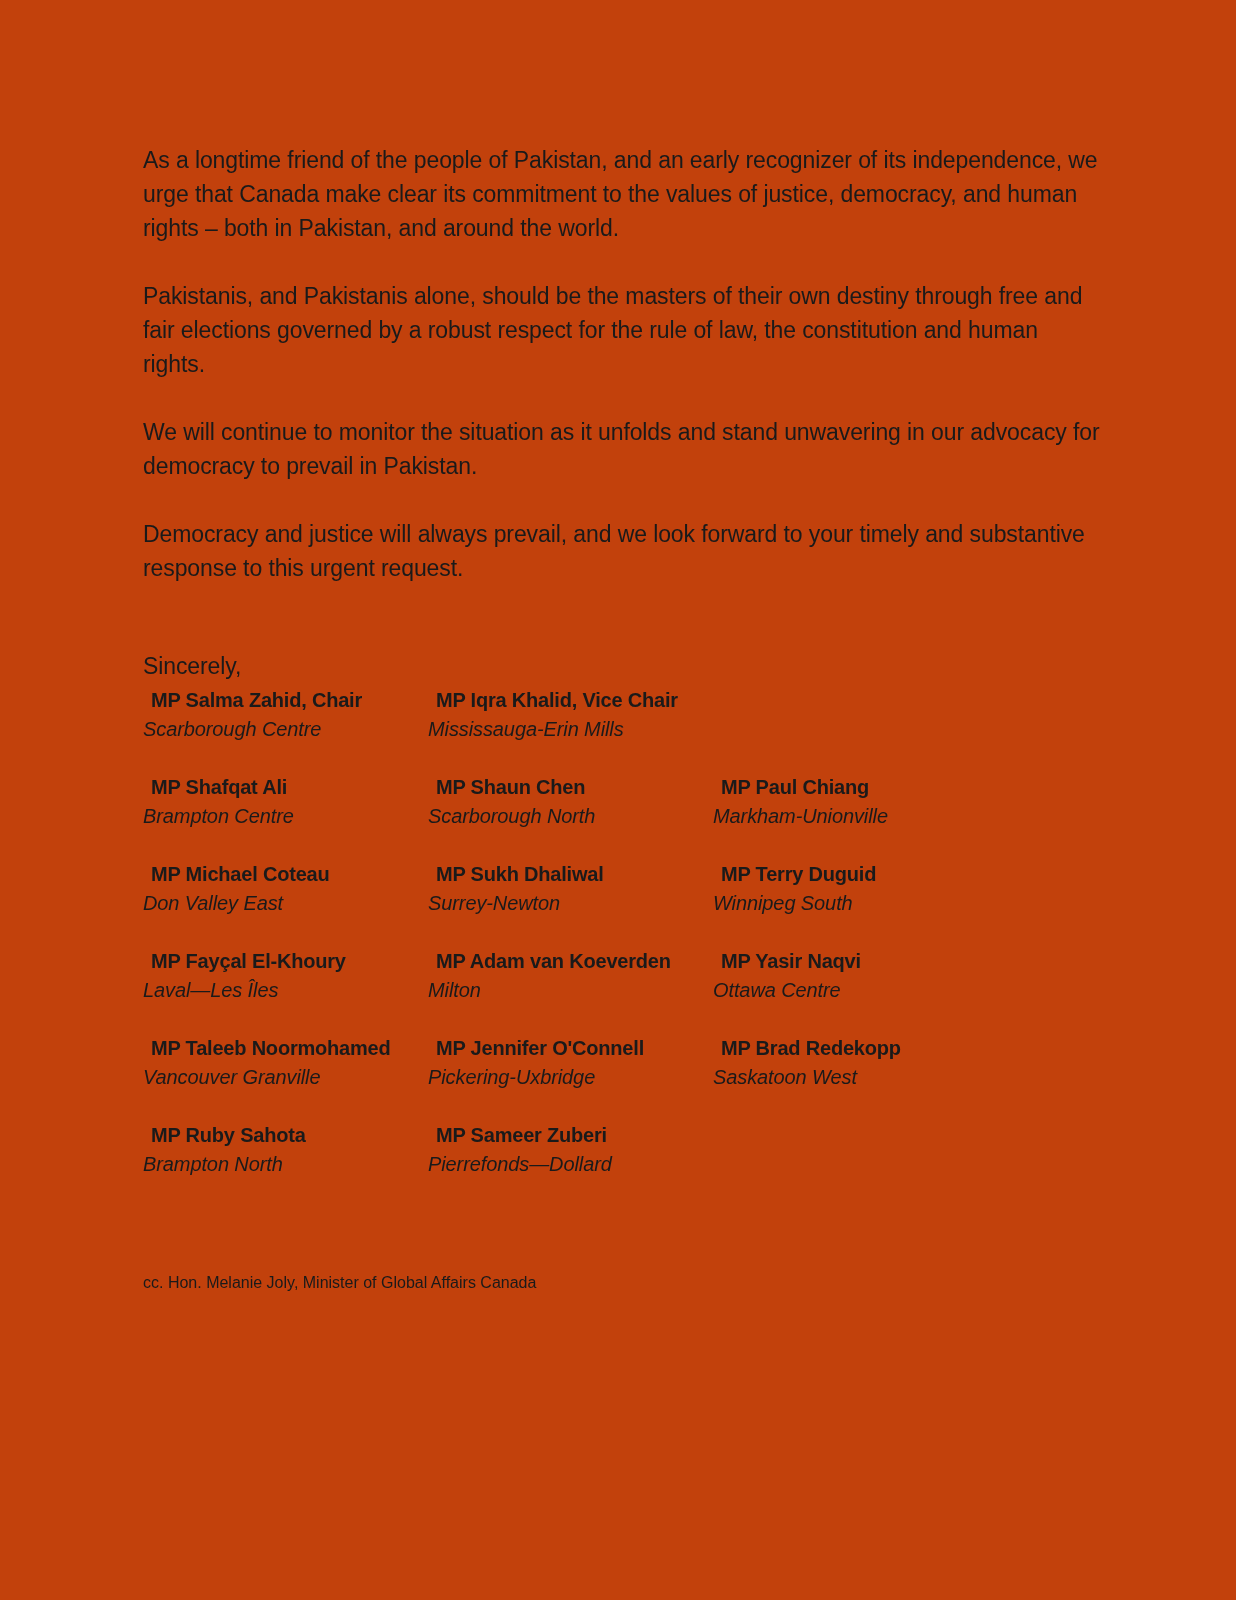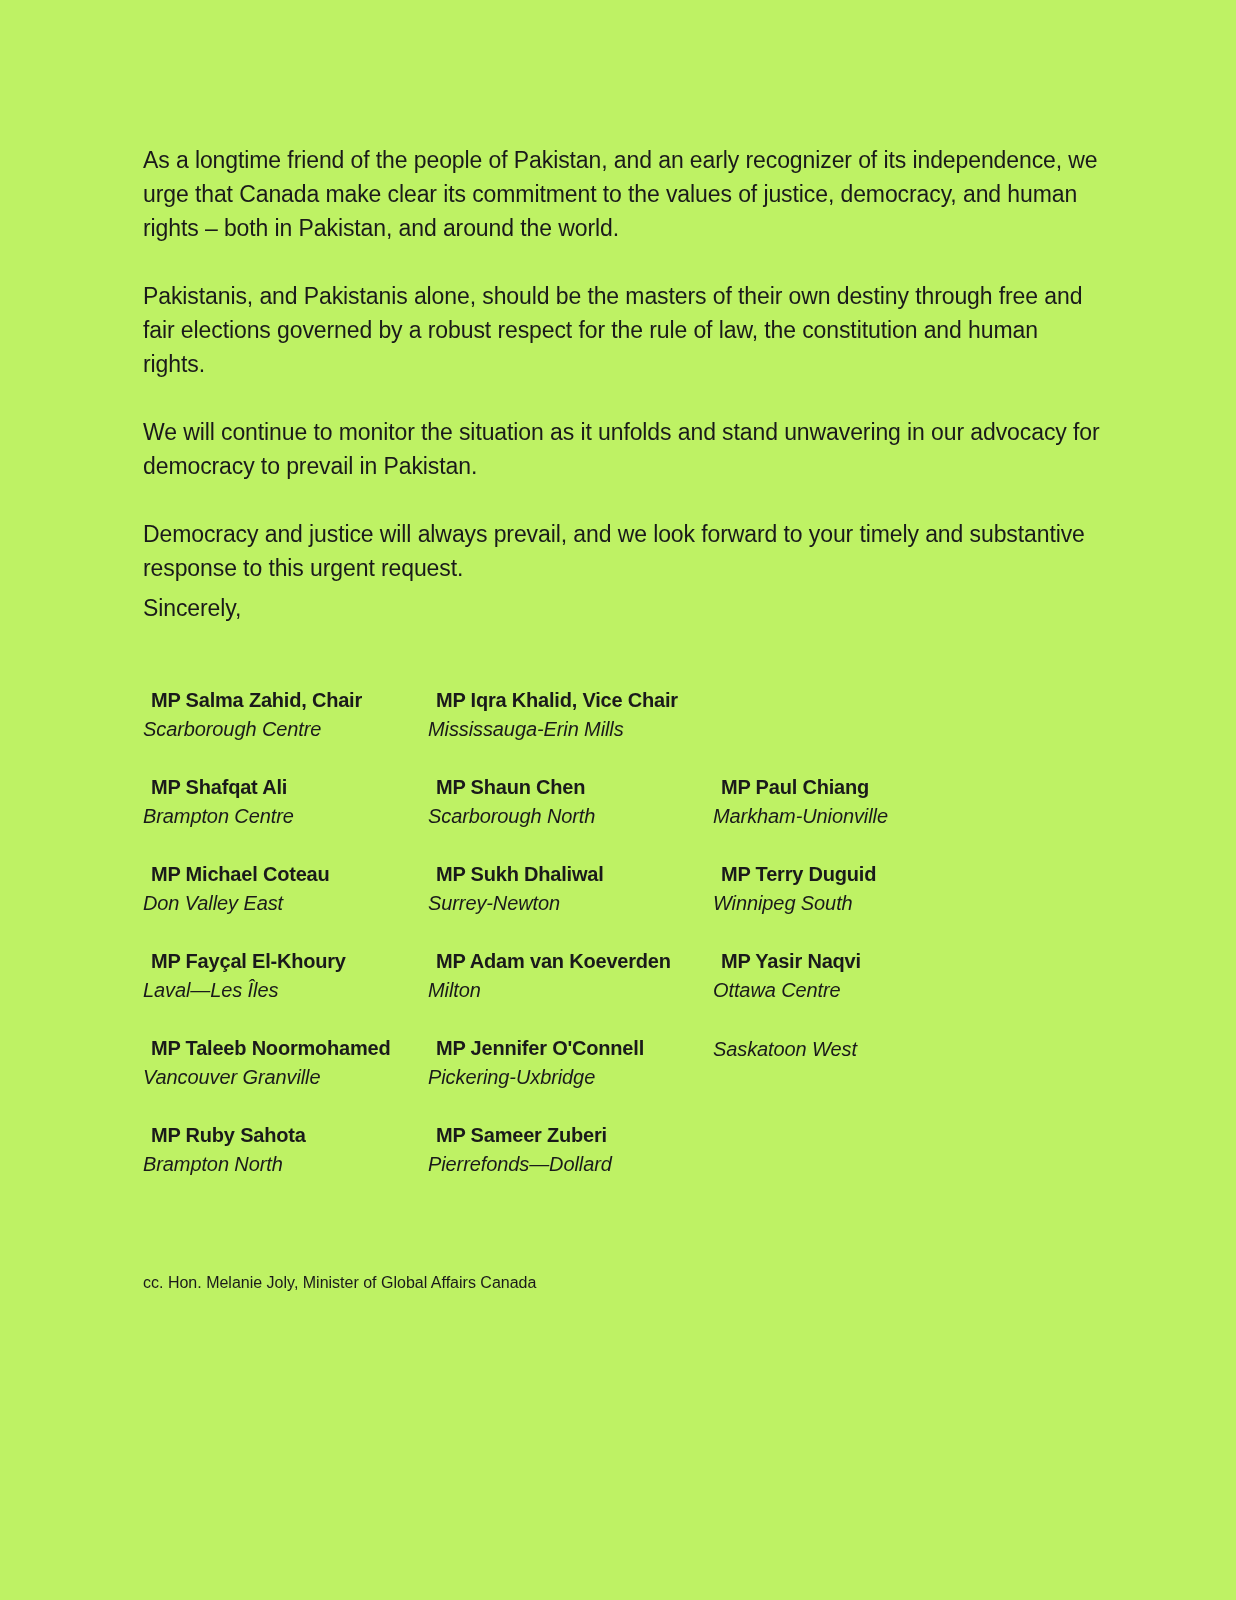--- a/index.html
+++ b/index.html
@@ -1,35 +1,35 @@
 <!DOCTYPE html>
 <html><head>
   <meta charset="utf-8">
   <style>
     html, body { margin: 0; padding: 0; background: #ffffff; }
     body { width: 1236px; height: 1600px; position: relative; overflow: hidden;
            font-family: "Liberation Sans", "DejaVu Sans", sans-serif; color: #1a1a1a; }
-    .page { position: absolute; left: 0; top: 0; width: 1236px; height: 1600px; background: #bef264; }
+    .page { position: absolute; left: 0; top: 0; width: 1236px; height: 1600px; background: #c2410c; }
     .para { position: absolute; left: 143px; width: 960px; font-size: 23px; line-height: 34px; letter-spacing: -0.1px; margin: 0; }
     .sig-grid { position: absolute; left: 143px; top: 686px; width: 900px; }
     .sig-row { display: flex; height: 87px; }
     .sig { width: 285px; }
     .sig .name { font-weight: bold; font-size: 20px; line-height: 28px; white-space: nowrap; letter-spacing: -0.2px; margin-left: 8px; }
     .sig .riding { font-size: 20px; line-height: 30px; white-space: nowrap; letter-spacing: -0.1px; font-style: italic; }
     .cc { position: absolute; left: 143px; top: 1266px; font-size: 16px; line-height: 34px; }
   </style>
 </head>
 <body>
 
 <div class="page">
   <p class="para" style="top:143px">As a longtime friend of the people of Pakistan, and an early recognizer of its independence, we urge that Canada make clear its commitment to the values of justice, democracy, and human rights – both in Pakistan, and around the world.</p>
   <p class="para" style="top:279px">Pakistanis, and Pakistanis alone, should be the masters of their own destiny through free and fair elections governed by a robust respect for the rule of law, the constitution and human rights.</p>
   <p class="para" style="top:415px">We will continue to monitor the situation as it unfolds and stand unwavering in our advocacy for democracy to prevail in Pakistan.</p>
   <p class="para" style="top:517px">Democracy and justice will always prevail, and we look forward to your timely and substantive response to this urgent request.</p>
-  <p class="para" style="top:591px">Sincerely,</p>
+  <p class="para" style="top:649px">Sincerely,</p>
 
   <div class="sig-grid">
     <div class="sig-row">
       <div class="sig">
           <div class="name">MP Salma Zahid, Chair</div>
           <div class="riding">Scarborough Centre</div>
         </div>
       <div class="sig">
           <div class="name">MP Iqra Khalid, Vice Chair</div>
           <div class="riding">Mississauga-Erin Mills</div>
@@ -80,20 +80,21 @@
     <div class="sig-row">
       <div class="sig">
           <div class="name">MP Taleeb Noormohamed</div>
           <div class="riding">Vancouver Granville</div>
         </div>
       <div class="sig">
           <div class="name">MP Jennifer O'Connell</div>
           <div class="riding">Pickering-Uxbridge</div>
         </div>
       <div class="sig">
+          <div class="name">MP Brad Redekopp</div>
           <div class="riding">Saskatoon West</div>
         </div>
     </div>
     <div class="sig-row">
       <div class="sig">
           <div class="name">MP Ruby Sahota</div>
           <div class="riding">Brampton North</div>
         </div>
       <div class="sig">
           <div class="name">MP Sameer Zuberi</div>

